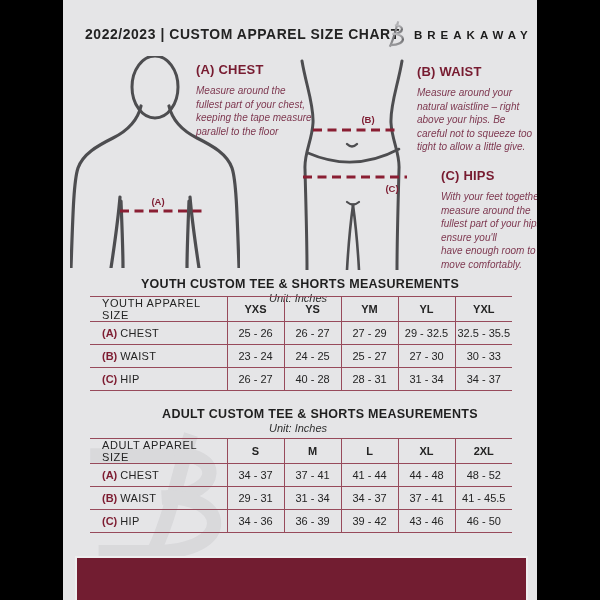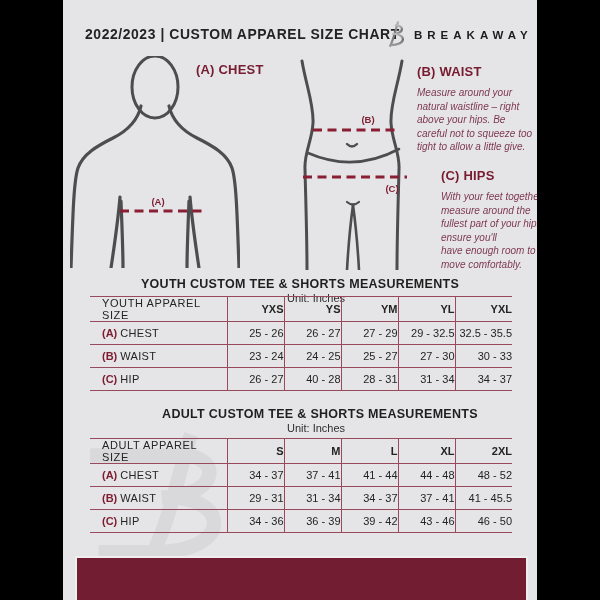--- a/index.html
+++ b/index.html
@@ -41,38 +41,38 @@
   .gb-chest{left:196px;top:62px;width:118px;}
   .gb-waist{left:417px;top:64px;width:116px;}
   .gb-hips{left:417px;top:168px;width:118px;margin-left:24px;}
 
   
   .sec-title{
     position:absolute;left:63px;width:474px;text-align:center;z-index:2;
     font-size:12.5px;font-weight:bold;color:#1f1f1f;letter-spacing:.3px;
   }
   .sec-unit{
-    position:absolute;left:79px;width:474px;text-align:center;z-index:2;
-    font-size:11px;color:#2e2e2e;
+    position:absolute;left:61px;width:474px;text-align:center;z-index:2;
+    font-size:11px;font-style:italic;color:#2e2e2e;
   }
   .yt-title{top:277px;} .yt-unit{top:292px;}
   .ad-title{top:407px;padding-left:20px;} .ad-unit{top:422px;}
 
   
   table.size-table{
     position:absolute;left:90px;width:422px;border-collapse:collapse;z-index:2;
     table-layout:fixed;
   }
   .yt-table{top:296px;} .ad-table{top:438px;}
   .size-table col.lbl{width:137px;}
   .size-table td{
     border-top:1.4px solid #93threecolor;} 
   .size-table td{
     border-top:1.4px solid #974a5b;height:22px;padding:0;
-    font-size:11px;color:#242424;text-align:right;vertical-align:middle;
+    font-size:11px;color:#242424;text-align:center;vertical-align:middle;
     background:transparent;
   }
   .size-table tr:last-child td{border-bottom:1.6px solid #974a5b;}
   .size-table td + td{border-left:1.2px solid #974a5b;}
   .size-table td.lblcell{text-align:left;padding-left:12px;}
   .size-table tr.hrow td{height:21px;}
   .hdr-first{font-size:11px;letter-spacing:.6px;color:#333;}
   .hdr-size{font-weight:bold;font-size:12px;color:#161616;}
   .row-prefix{font-weight:bold;color:#7d1c31;}
   .row-label{color:#242424;letter-spacing:.3px;}
@@ -144,20 +144,21 @@
       </g>
       <path d="M 21 73 H 108" stroke="#8a1e33" stroke-width="3" stroke-dasharray="9 5.5" fill="none"></path>
       <text x="76" y="66" text-anchor="middle" font-family="Liberation Sans, sans-serif" font-size="9.5" font-weight="bold" fill="#7d1c31">(B)</text>
       <path d="M 11 120 H 115" stroke="#8a1e33" stroke-width="3" stroke-dasharray="9 5.5" fill="none"></path>
       <text x="100" y="135" text-anchor="middle" font-family="Liberation Sans, sans-serif" font-size="9.5" font-weight="bold" fill="#7d1c31">(C)</text>
     </svg>
   </div>
 
   <div class="guide-block gb-chest">
     <p class="guide-h">(A) CHEST</p>
+    <p class="guide-p">Measure around the fullest part of your chest, keeping the tape measure parallel to the floor</p>
   </div>
   <div class="guide-block gb-waist">
     <p class="guide-h">(B) WAIST</p>
     <p class="guide-p">Measure around your natural waistline – right above your hips. Be careful not to squeeze too tight to allow a little give.</p>
   </div>
   <div class="guide-block gb-hips">
     <p class="guide-h">(C) HIPS</p>
     <p class="guide-p">With your feet together, measure around the fullest part of your hips to ensure you'll
 have enough room to move comfortably.</p>
   </div>

